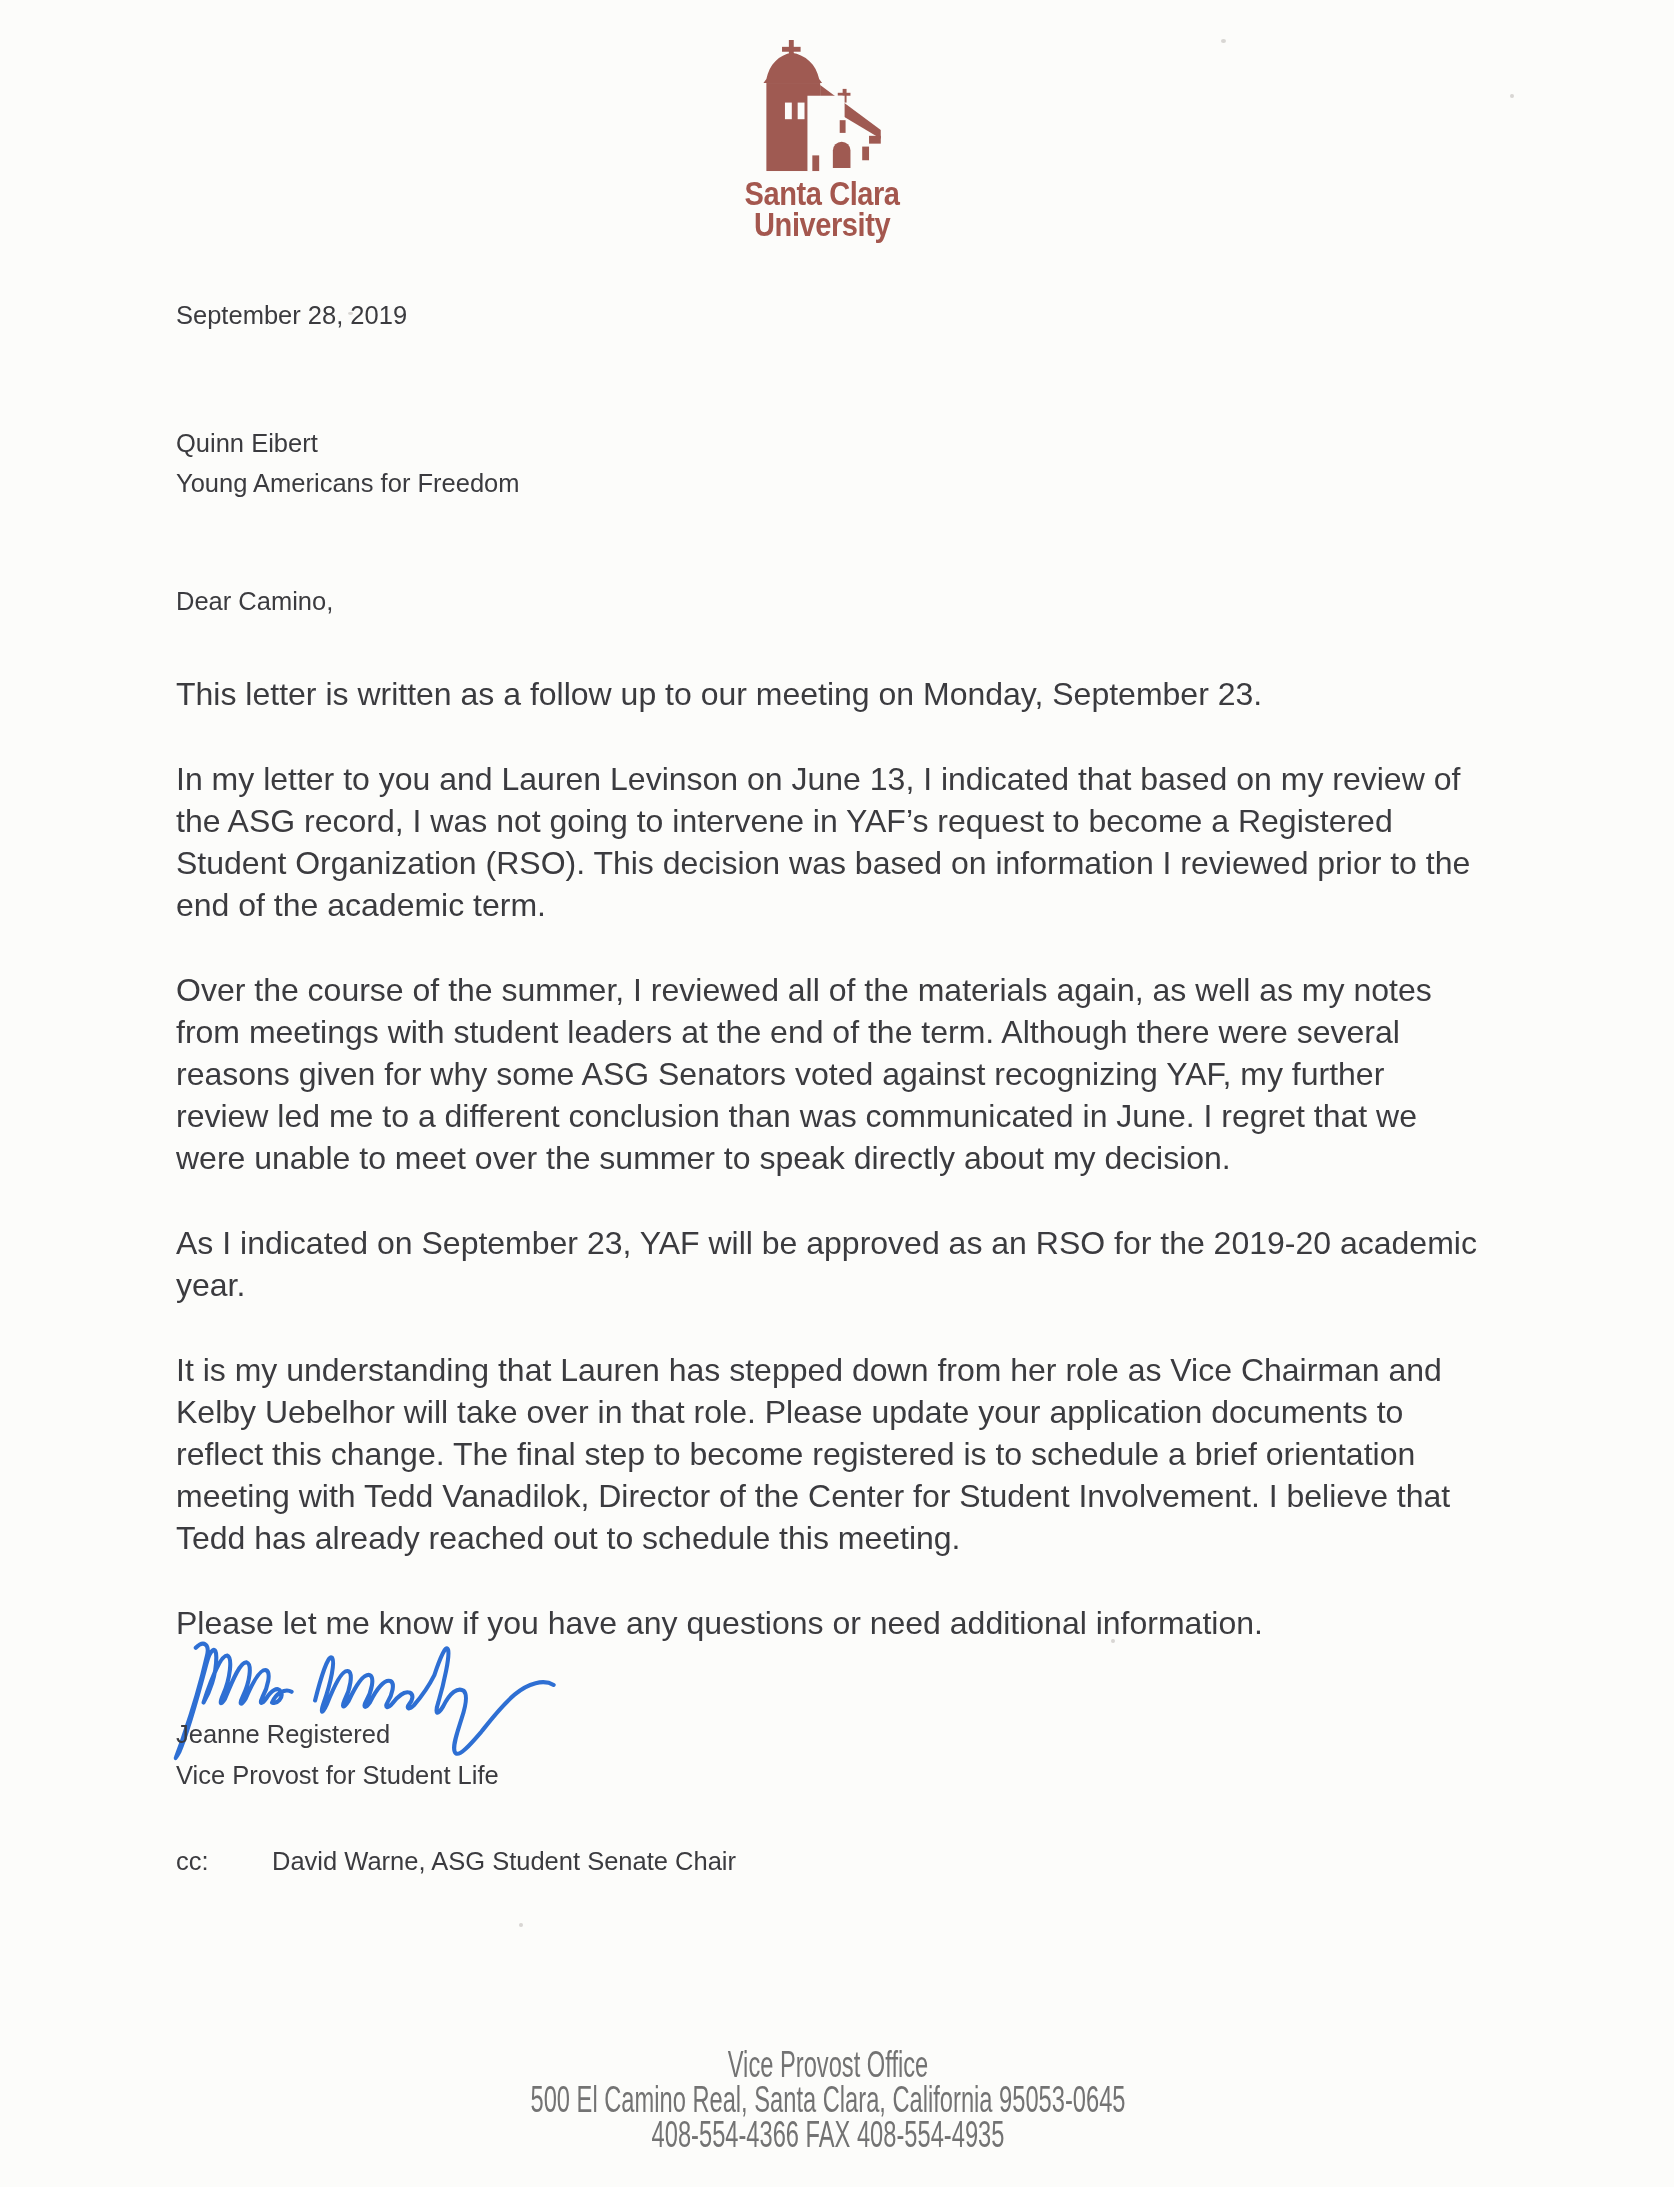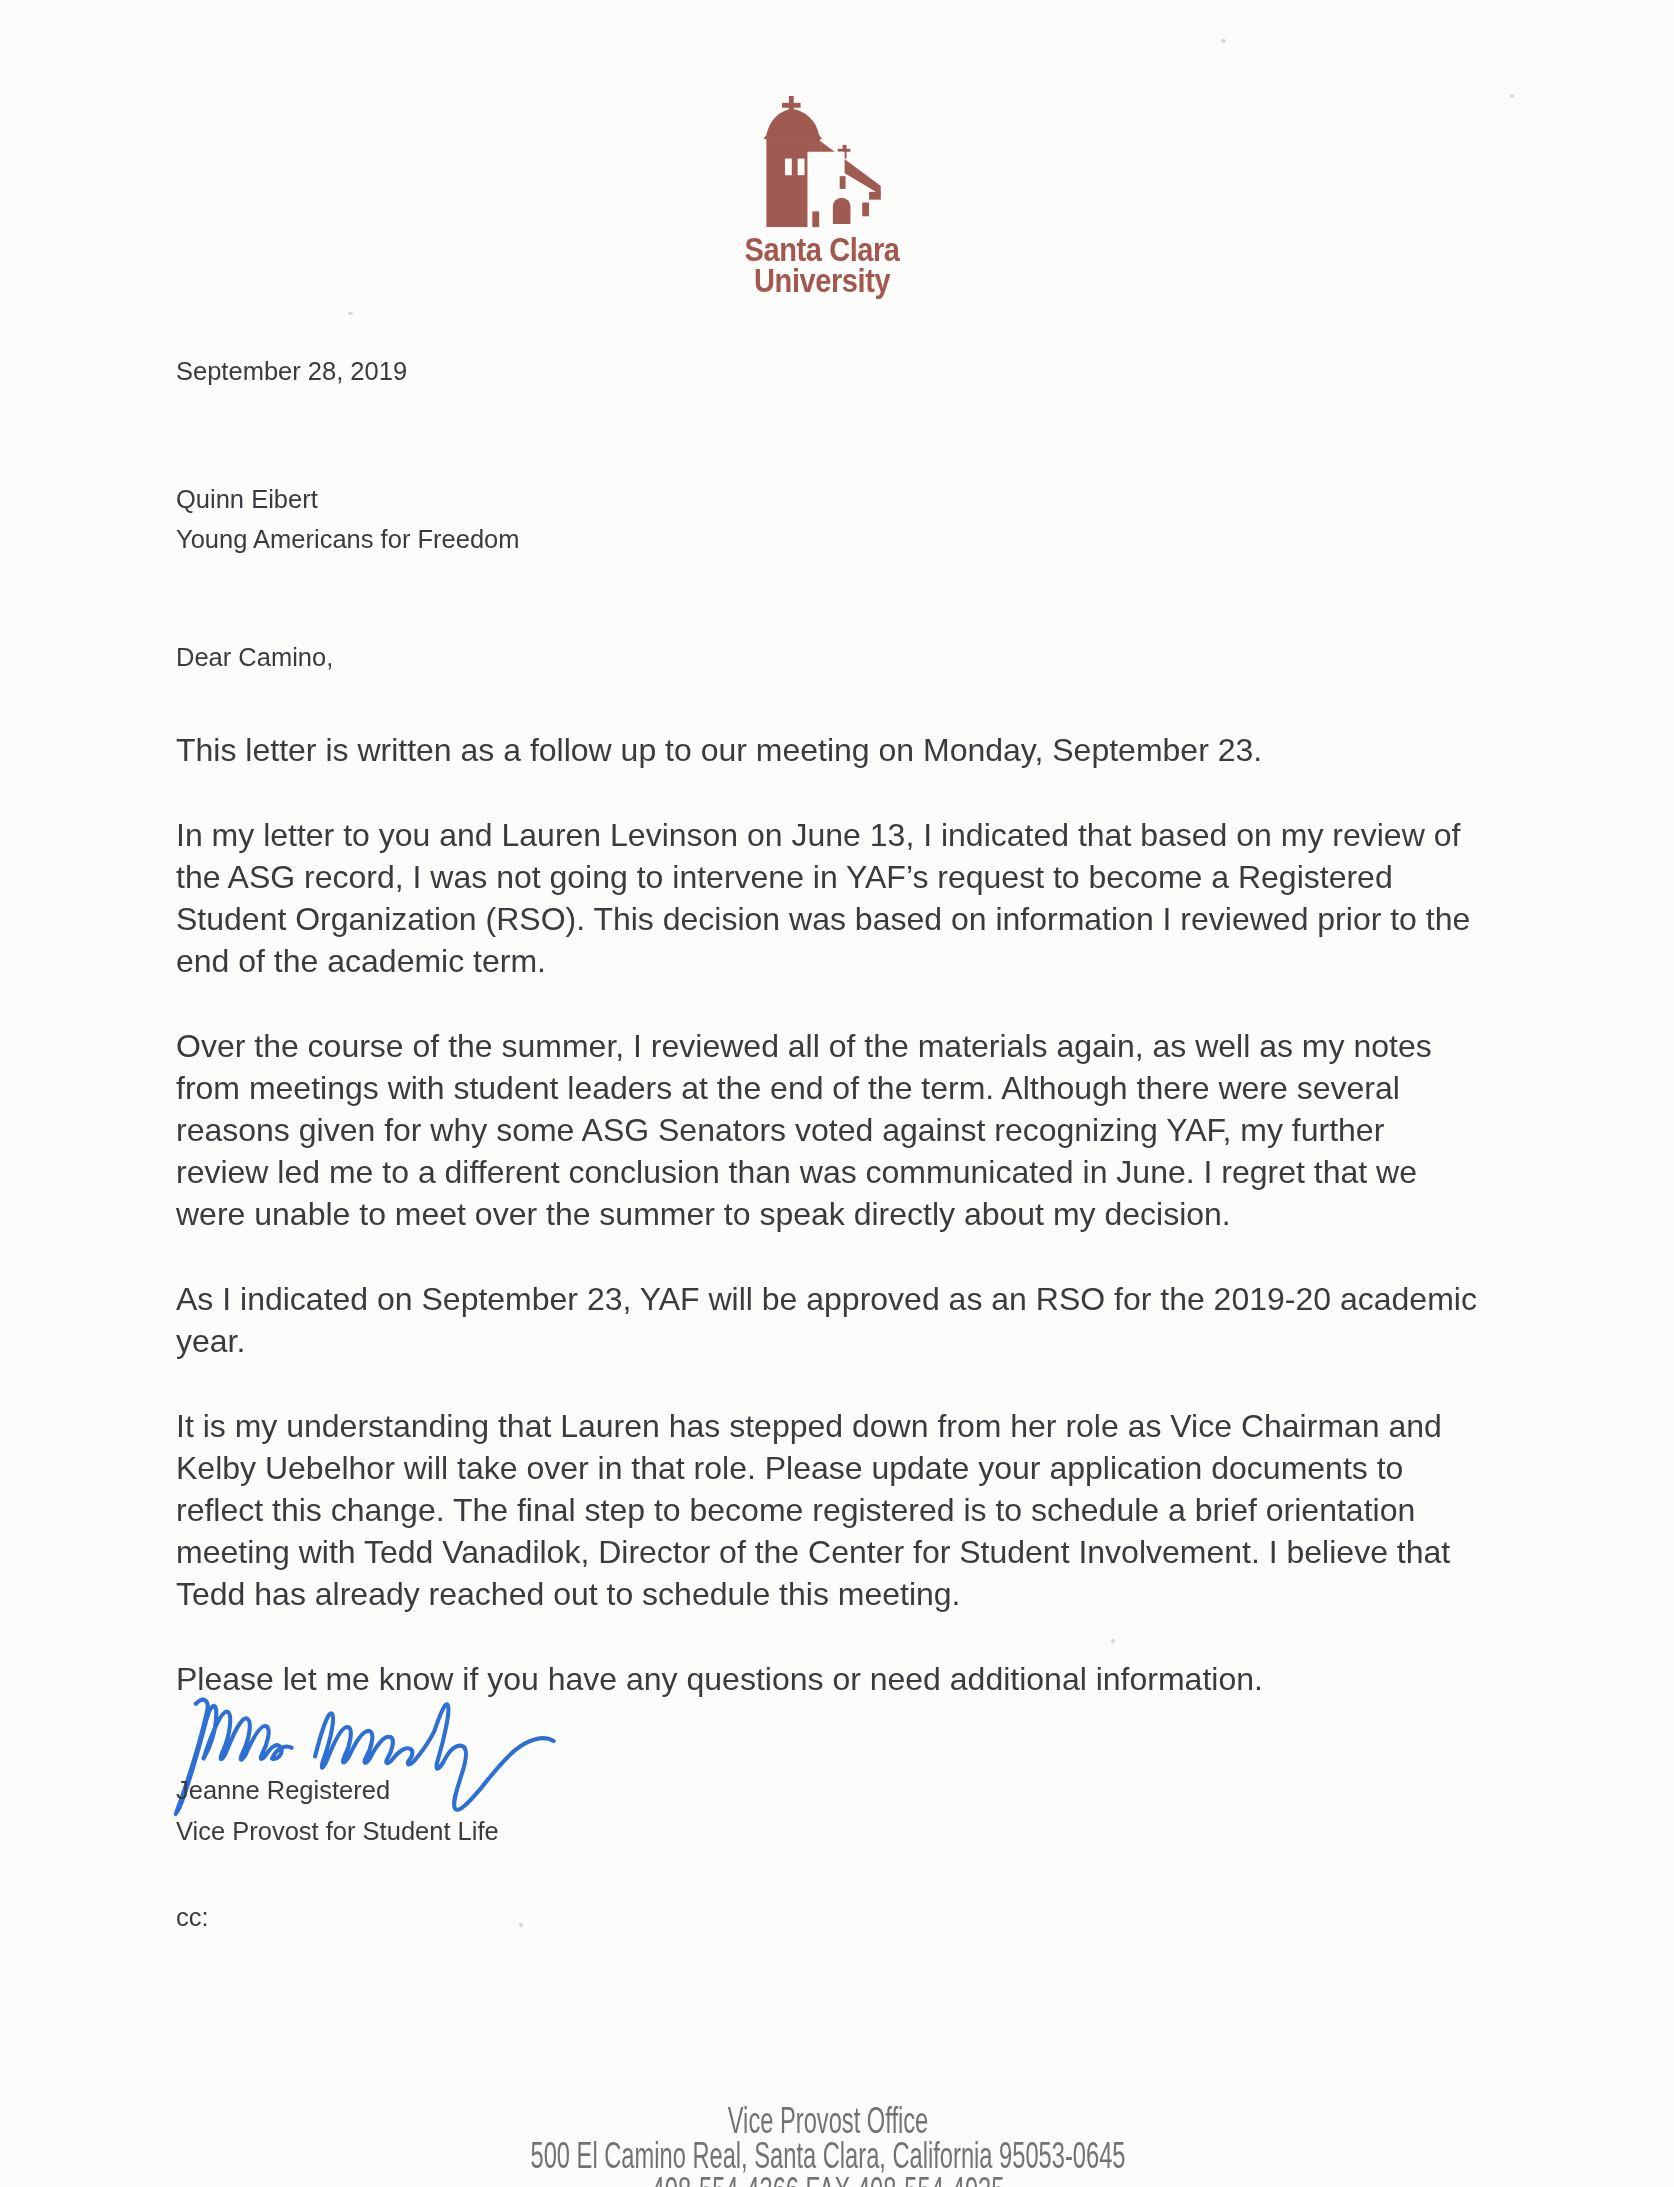--- a/index.html
+++ b/index.html
@@ -2,21 +2,21 @@
 <html><head>
 <meta charset="utf-8">
 <style>
   html,body { margin:0; padding:0; background:#e8e8e6; }
   .page {
     position:relative;
     width:1674px; height:2188px;
     margin:0 auto;
     background:#fcfcfa;
     box-sizing:border-box;
-    padding:96px 194px 0 176px;
+    padding:40px 194px 0 176px;
     font-family:"Liberation Sans","DejaVu Sans",sans-serif;
     color:#3b3b3f;
     overflow:hidden;
   }
 
   
   .letterhead { width:100%; text-align:center; transform:translateX(-5.9px); }
   .letterhead svg { display:block; margin:0 auto 5.9px auto; }
   .lh-text {
     font-weight:bold;
@@ -179,20 +179,21 @@
                  C370,48 386,44 396,50"></path>
       </g>
     </svg>
     <div class="sig-name">Jeanne Registered</div>
     <div class="sig-title">Vice Provost for Student Life</div>
   </div>
 
   <div class="cc">
     <div class="cc-label">cc:</div>
     <div class="cc-entries">
+      <div>David Warne, ASG Student Senate Chair</div>
     </div>
   </div>
 
   <div class="footer">
     <div>Vice Provost Office</div>
     <div>500 El Camino Real, Santa Clara, California 95053-0645</div>
     <div>408-554-4366  FAX 408-554-4935</div>
   </div>
 
   <div class="speck s1"></div>

